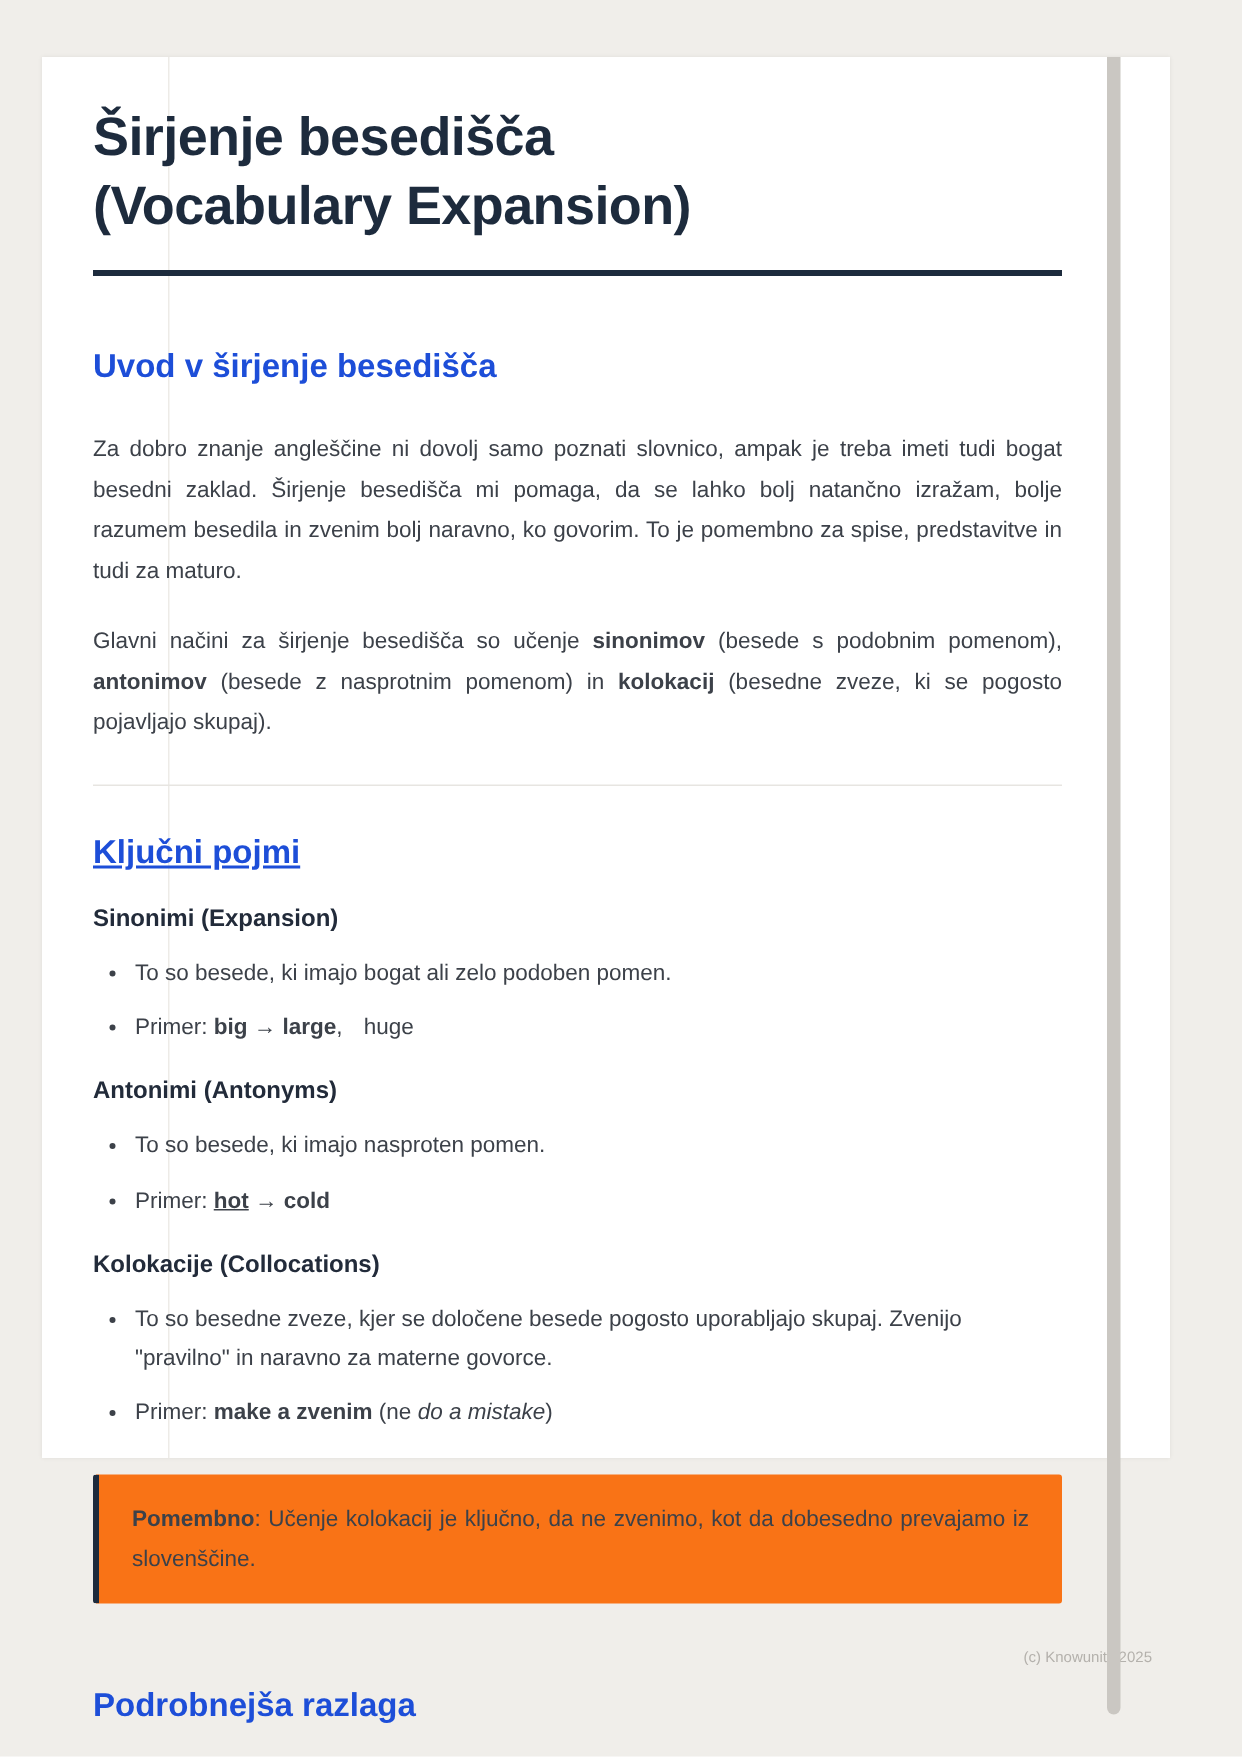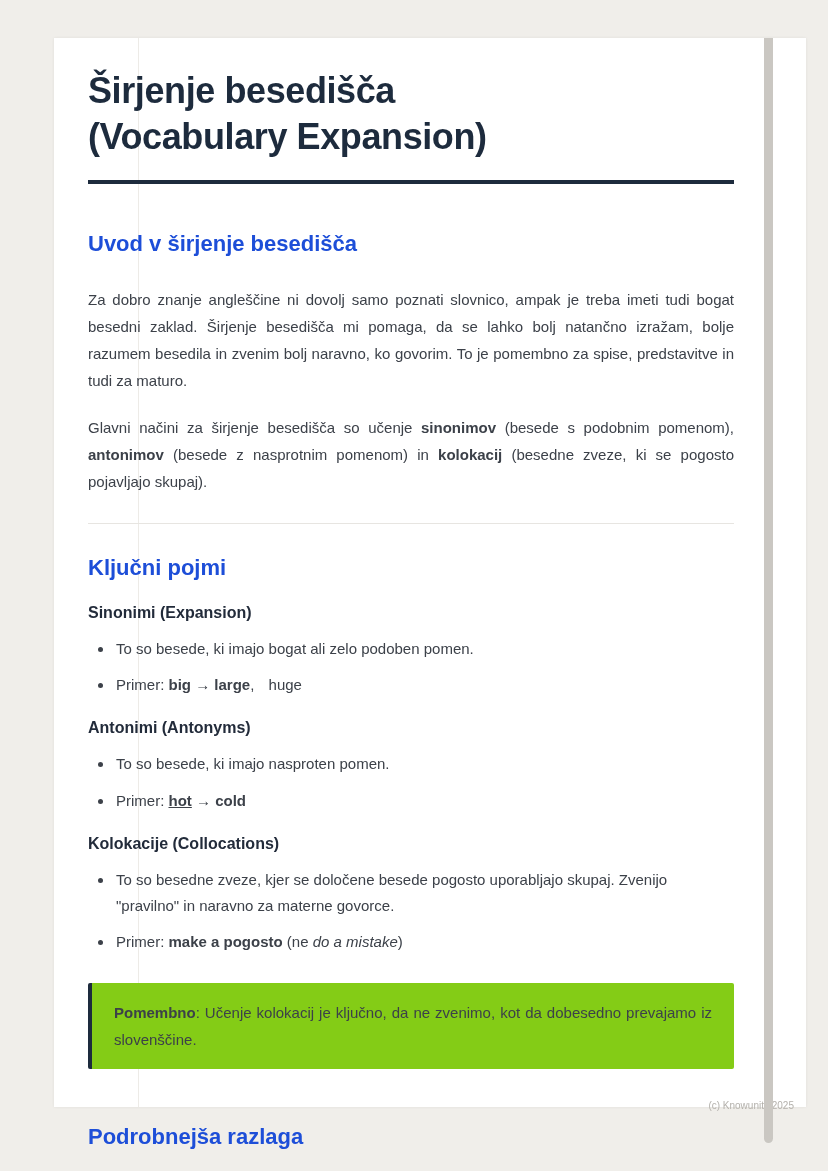--- a/index.html
+++ b/index.html
@@ -4,22 +4,22 @@
 <style>
   html, body { margin: 0; padding: 0; }
   body {
     width: 828px; height: 1171px;
     background: #f0eeea;
     font-family: "Liberation Sans", sans-serif;
     position: relative;
     overflow: hidden;
   }
   .page {
-    position: absolute; left: 54px; top: 38px;
-    width: 752px; height: 1069px;
+    position: absolute; left: 28px; top: 38px;
+    width: 752px; height: 934px;
     background: #ffffff;
     box-shadow: 0 0 3px rgba(0,0,0,0.07);
   }
   .margin-line {
     position: absolute; left: 84px; top: 0;
     width: 1px; height: 100%;
     background: #edebe7;
   }
   .scrollbar {
     position: absolute; left: 710px; top: 0;
@@ -37,21 +37,21 @@
     color: #1d2b3d; letter-spacing: -0.4px; margin: 0;
   }
   .title span { display: block; }
   .title-rule {
     height: 4px; background: #1d2b3d; margin-top: 20px;
   }
   .h2 {
     font-size: 22px; font-weight: 800; color: #1d4ed8;
     margin: 46px 0 0 0; line-height: 1.25;
   }
-  .h2.tight { margin-top: 30px; }
+  .h2.tight { margin-top: 30px; text-decoration: underline; }
   .h2.bottom { margin-top: 54px; }
   .para {
     font-size: 15px; line-height: 1.8; text-align: justify;
     margin: 28px 0 0 0;
   }
   .para.second { margin-top: 20px; }
   .divider {
     height: 1px; background: #e7e5e1; margin-top: 28px; border: none;
   }
   .h3 {
@@ -61,21 +61,21 @@
   .h3.first { margin-top: 22px; }
   ul.bullets {
     margin: 12px 0 0 0; padding: 0 0 0 26px;
   }
   ul.bullets li {
     font-size: 15px; line-height: 1.75; margin: 0 0 10px 0;
     padding-left: 2px;
   }
   .callout {
     margin-top: 28px;
-    background: #84cc16;
+    background: #f97316;
     border-left: 4px solid #1d2b3d;
     border-radius: 2px;
     padding: 16px 22px;
     font-size: 15px; line-height: 1.8; text-align: justify;
   }
   .watermark {
     position: absolute; right: 12px; top: 1062px;
     font-size: 10px; color: #b4b1ac;
   }
 </style>
@@ -110,21 +110,21 @@
 
     <h3 class="h3">Antonimi (Antonyms)</h3>
     <ul class="bullets">
       <li><span>To so besede, ki imajo nasproten pomen.</span></li>
       <li><span>Primer: </span><span style="font-weight: 700; text-decoration: underline;">hot</span><span> → </span><span style="font-weight: 700;">cold</span></li>
     </ul>
 
     <h3 class="h3">Kolokacije (Collocations)</h3>
     <ul class="bullets">
       <li><span>To so besedne zveze, kjer se določene besede pogosto uporabljajo skupaj. Zvenijo "pravilno" in naravno za materne govorce.</span></li>
-      <li><span>Primer: </span><span style="font-weight: 700;">make a pogosto</span><span> (ne </span><span style="font-style: italic; text-align: center;">do a mistake</span><span>)</span></li>
+      <li><span>Primer: </span><span style="font-weight: 700;">make a zvenim</span><span> (ne </span><span style="font-style: italic; text-align: center;">do a mistake</span><span>)</span></li>
     </ul>
 
     <div class="callout"><span style="font-weight: 700;">Pomembno</span><span>: Učenje kolokacij je ključno, da ne zvenimo, kot da dobesedno prevajamo iz slovenščine.</span></div>
 
     <h2 class="h2 bottom">Podrobnejša razlaga</h2>
 
   </div>
 
   <div class="watermark">(c) Knowunity 2025</div>
 

